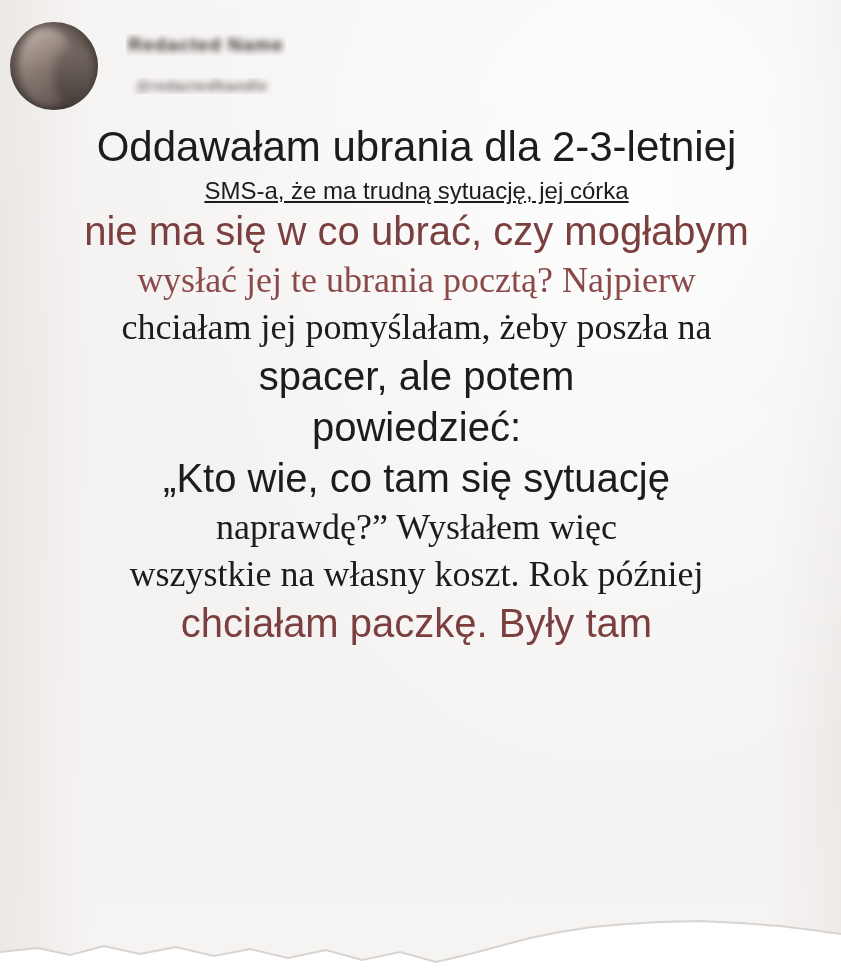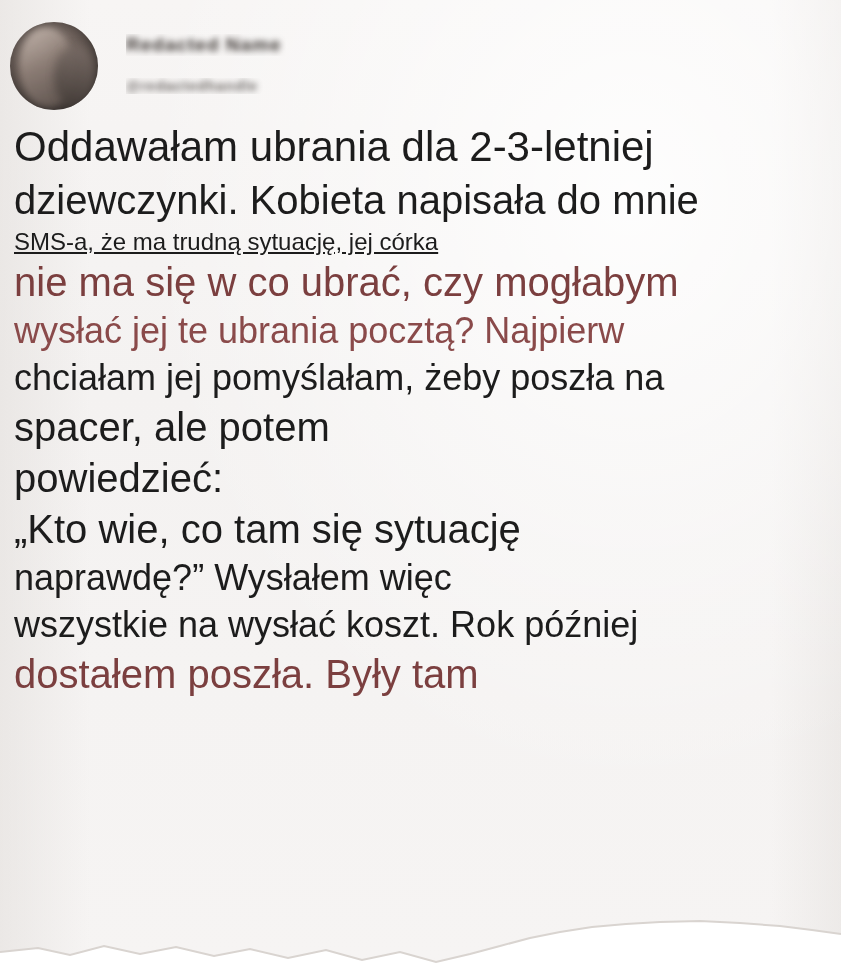--- a/index.html
+++ b/index.html
@@ -13,20 +13,21 @@
     font-family: "Liberation Sans", sans-serif;
     overflow: hidden;
   }
   .post {
     position: relative;
     width: 841px;
     height: 968px;
     background: linear-gradient(180deg, #f7f5f4 0%, #f4f2f1 40%, #f6f4f3 100%);
     box-sizing: border-box;
     overflow: hidden;
+    text-align: center;
   }
   
   .paper-shade {
     position: absolute;
     top: 0; left: 0; right: 0; bottom: 0;
     background:
       radial-gradient(ellipse at 75% 20%, rgba(255,255,255,0.85) 0%, rgba(255,255,255,0) 55%),
       linear-gradient(90deg, rgba(226,222,219,0.55) 0px, rgba(255,255,255,0) 90px),
       linear-gradient(270deg, rgba(226,222,219,0.45) 0px, rgba(255,255,255,0) 70px);
     pointer-events: none;
@@ -103,21 +104,21 @@
     padding: 16px 22px 0 14px;
   }
   .line {
     display: block;
     color: #1c1c1c;
     white-space: nowrap;
   }
   
   .s-xl  { font-size: 42px; line-height: 1.30; }
   .s-lg  { font-size: 40px; line-height: 1.28; }
-  .s-md  { font-size: 36px; line-height: 1.30; }
+  .s-md  { font-size: 36px; line-height: 1.30; font-family: Liberation Serif, serif; }
   .s-sm  { font-size: 24px; line-height: 1.30; text-decoration: underline; }
   .accent { color: #7b3f3f; }
   .accent-2 { color: #8a4a4a; }
 
   
   .torn {
     position: absolute;
     left: 0;
     right: 0;
     bottom: 0;
@@ -142,31 +143,30 @@
         <span class="redact-text">Redacted Name</span>
       </div>
       <div class="handle-redacted">
         <span class="redact-text">@redactedhandle</span>
       </div>
     </div>
   </div>
 
   <div class="body">
     <span class="line s-xl">Oddawałam ubrania dla 2-3-letniej</span>
-    <span class="line s-lg">dziewczynki. Kobieta napisała do mnie</span>
     <span class="line s-sm">SMS-a, że ma trudną sytuację, jej córka</span>
     <span class="line s-lg accent">nie ma się w co ubrać, czy mogłabym</span>
     <span class="line s-md accent-2">wysłać jej te ubrania pocztą? Najpierw</span>
     <span class="line s-md">chciałam jej pomyślałam, żeby poszła na</span>
     <span class="line s-lg">spacer, ale potem</span>
     <span class="line s-lg">powiedzieć:</span>
     <span class="line s-lg">„Kto wie, co tam się sytuację</span>
     <span class="line s-md">naprawdę?” Wysłałem więc</span>
-    <span class="line s-md">wszystkie na wysłać koszt. Rok później</span>
-    <span class="line s-lg accent">dostałem poszła. Były tam</span>
+    <span class="line s-md">wszystkie na własny koszt. Rok później</span>
+    <span class="line s-lg accent">chciałam paczkę. Były tam</span>
   </div>
 
   <div class="torn">
     <svg viewBox="0 0 841 60" preserveAspectRatio="none" aria-hidden="true">
       <path d="M0,44 L38,40 L70,47 L104,38 L140,46 L176,39 L214,48 L250,41 L288,50 L326,42 L362,52 L400,44 L436,54 L470,46 L500,38 L530,30 L560,24 L592,19 L626,16 L660,14 L700,13 L740,15 L780,18 L812,22 L841,26 L841,60 L0,60 Z" fill="#ffffff"></path>
       <path d="M0,44 L38,40 L70,47 L104,38 L140,46 L176,39 L214,48 L250,41 L288,50 L326,42 L362,52 L400,44 L436,54 L470,46 L500,38 L530,30 L560,24 L592,19 L626,16 L660,14 L700,13 L740,15 L780,18 L812,22 L841,26" fill="none" stroke="#d9d4d0" stroke-width="2"></path>
     </svg>
   </div>
 </div>
 

